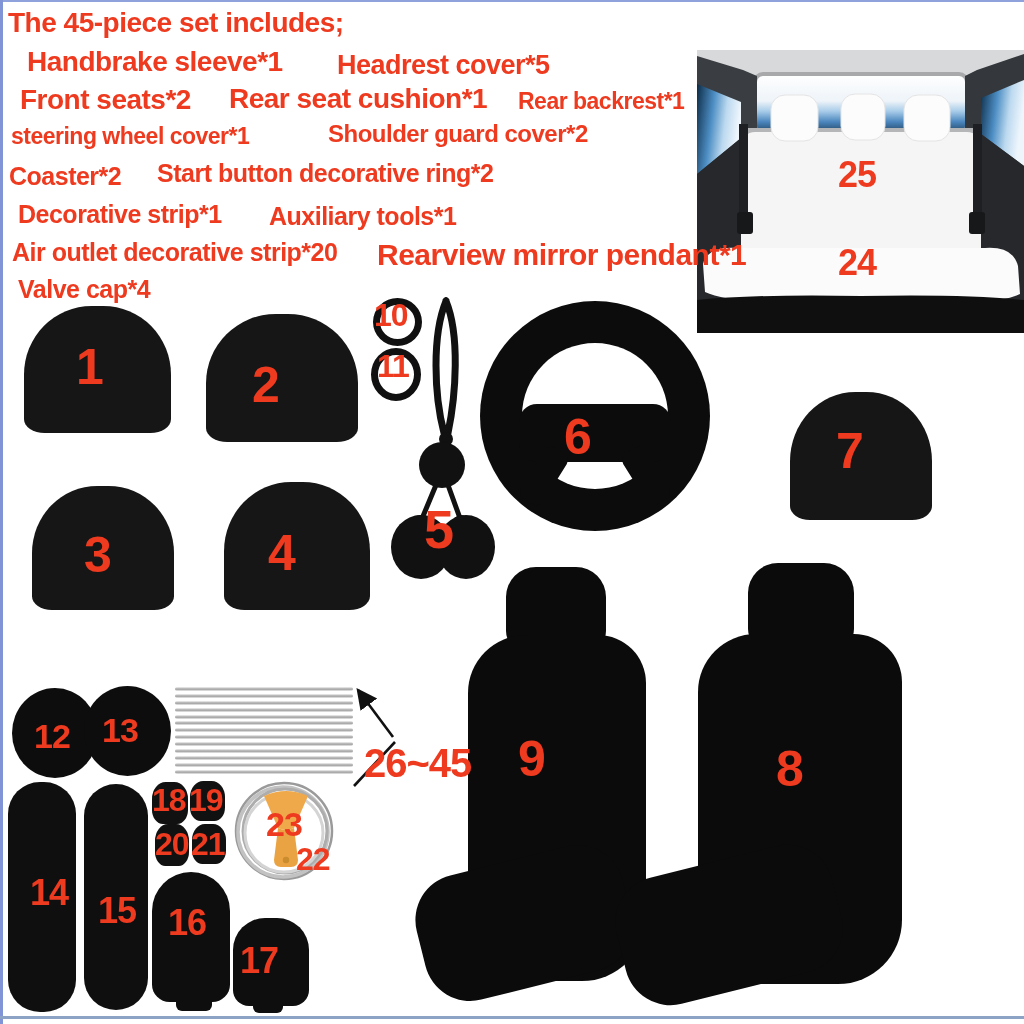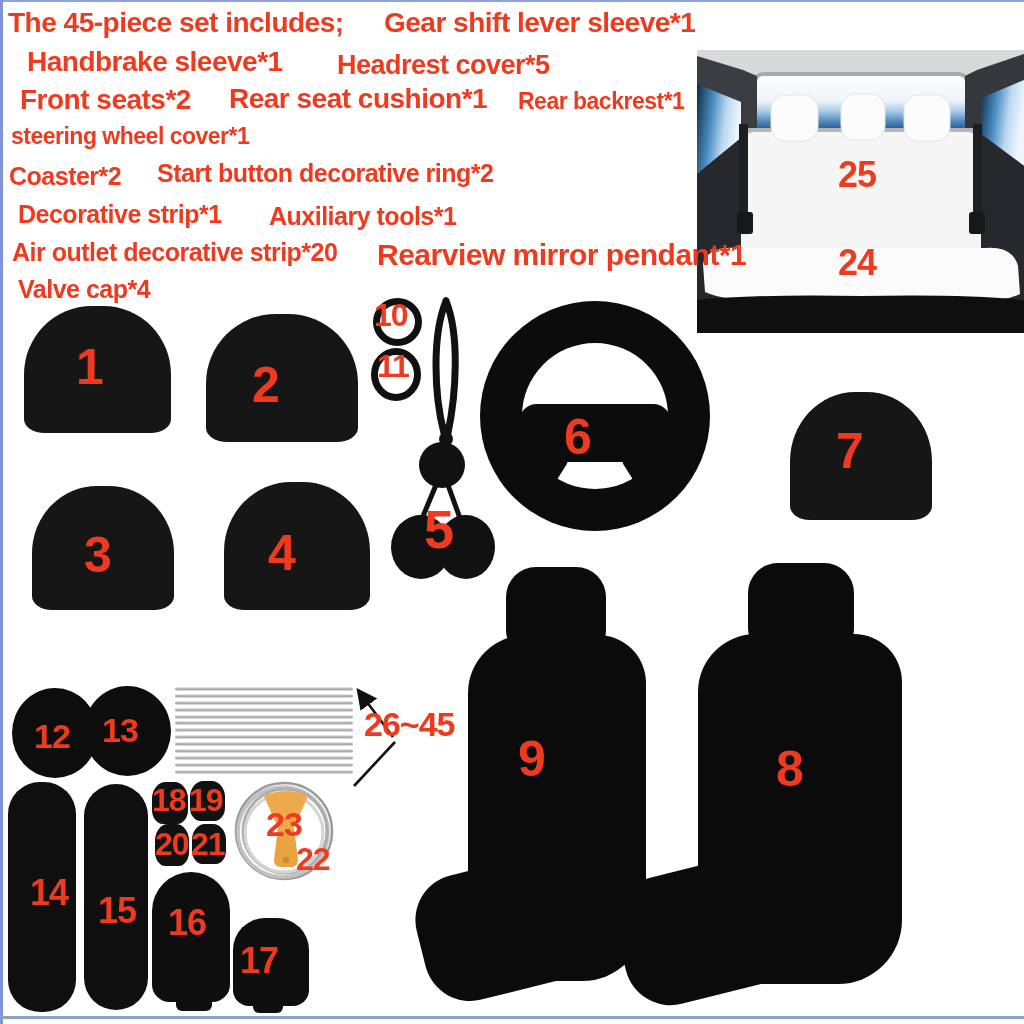--- a/index.html
+++ b/index.html
@@ -51,27 +51,27 @@
   .strip-bar{height:4px;margin-bottom:2.9px;border-radius:2px;
     background:linear-gradient(180deg,#f4f4f4 0%,#9e9e9e 55%,#ededed 100%);}
 </style>
 </head>
 <body>
 
 <div id="canvas">
 
   <div class="abs" id="header-text">
       <span class="seg" style="left: 8px; top: 8px; font-size: 28px;">The 45-piece set includes;</span>
-      <span class="seg" style="left: 384px; top: 8px; font-size: 28px;">Gear shift lever sleeve*1</span>
       <span class="seg" style="left: 27px; top: 47px; font-size: 28px;">Handbrake sleeve*1</span>
       <span class="seg" style="left: 337px; top: 51px; font-size: 27px;">Headrest cover*5</span>
       <span class="seg" style="left: 20px; top: 85px; font-size: 28px;">Front seats*2</span>
       <span class="seg" style="left: 229px; top: 84px; font-size: 28px;">Rear seat cushion*1</span>
       <span class="seg" style="left: 518px; top: 89px; font-size: 23px;">Rear backrest*1</span>
       <span class="seg" style="left: 11px; top: 124px; font-size: 23px;">steering wheel cover*1</span>
+      <span class="seg" style="left: 328px; top: 121px; font-size: 24px;">Shoulder guard cover*2</span>
       <span class="seg" style="left: 9px; top: 163px; font-size: 25px;">Coaster*2</span>
       <span class="seg" style="left: 157px; top: 160px; font-size: 25px;">Start button decorative ring*2</span>
       <span class="seg" style="left: 18px; top: 201px; font-size: 25px;">Decorative strip*1</span>
       <span class="seg" style="left: 269px; top: 203px; font-size: 25px;">Auxiliary tools*1</span>
       <span class="seg" style="left: 12px; top: 239px; font-size: 25px;">Air outlet decorative strip*20</span>
       <span class="seg" style="left: 377px; top: 239px; font-size: 30px;">Rearview mirror pendant*1</span>
       <span class="seg" style="left: 18px; top: 276px; font-size: 25px;">Valve cap*4</span>
     </div>
 
 
@@ -224,19 +224,19 @@
       <span class="lbl" style="left: 168px; top: 906px; font-size: 36px;">16</span>
       <span class="lbl" style="left: 240px; top: 944px; font-size: 36px;">17</span>
       <span class="lbl" style="left: 152px; top: 785px; font-size: 32px;">18</span>
       <span class="lbl" style="left: 189px; top: 785px; font-size: 32px;">19</span>
       <span class="lbl" style="left: 155px; top: 829px; font-size: 32px;">20</span>
       <span class="lbl" style="left: 191px; top: 829px; font-size: 32px;">21</span>
       <span class="lbl" style="left: 296px; top: 844px; font-size: 32px;">22</span>
       <span class="lbl" style="left: 266px; top: 808px; font-size: 34px;">23</span>
       <span class="lbl" style="left: 838px; top: 246px; font-size: 36px;">24</span>
       <span class="lbl" style="left: 838px; top: 158px; font-size: 36px;">25</span>
-      <span class="lbl" style="left: 364px; top: 708px; font-size: 34px;">26~45</span>
+      <span class="lbl" style="left: 364px; top: 744px; font-size: 40px;">26~45</span>
     </div>
 
   <div class="abs edge-top"></div>
   <div class="abs edge-left"></div>
   <div class="abs edge-bottom"></div>
 </div>
 
 </body></html>

